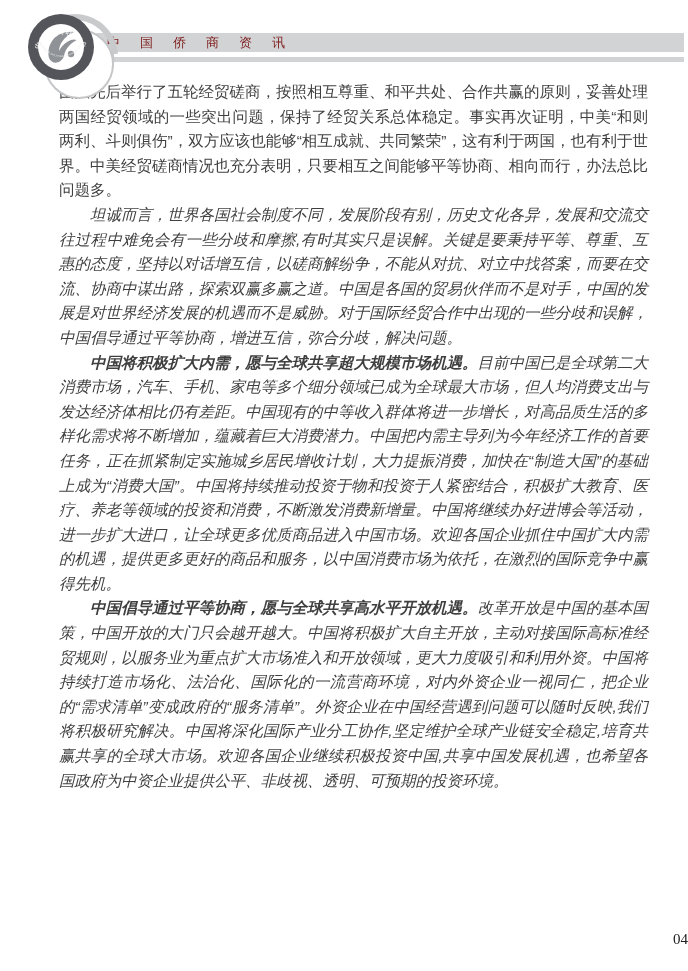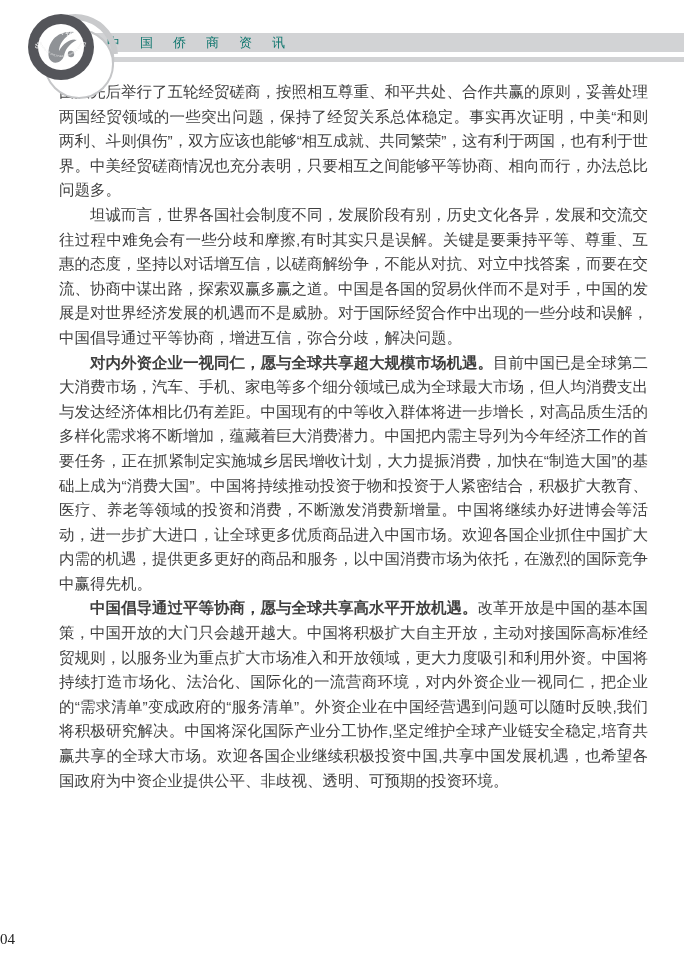--- a/index.html
+++ b/index.html
@@ -3,40 +3,40 @@
 <meta charset="utf-8">
 <style>
   html,body{margin:0;padding:0;background:#ffffff;}
   .page{
     position:relative;width:688px;height:971px;background:#ffffff;overflow:hidden;
     font-family:"Liberation Sans","DejaVu Sans",sans-serif;
   }
   
   .banner{
     position:absolute;left:93px;right:4px;top:33px;height:19px;
-    background:#d2d3d5;color:#0f766e;
+    background:#d2d3d5;color:#7f1d1d;
     font-size:13px;line-height:19px;padding-left:14px;
     letter-spacing:20px;white-space:nowrap;overflow:hidden;
   }
   .banner-divider{
     position:absolute;left:93px;right:4px;top:57px;height:5px;background:#d2d3d5;
   }
   .logo{position:absolute;left:22px;top:8px;z-index:2;}
   
   .article{
     position:absolute;left:59px;top:80px;width:589px;
     color:#3f3f3f;font-size:15.5px;line-height:24.6px;
     text-align:justify;
   }
   .para{margin:0;padding:0;}
-  .para.indent{text-indent:2em;}
+  .para.indent{text-indent:2em;font-style:italic;}
   .lead{font-weight:bold;}
   
   .pagenum{
-    position:absolute;left:0;right:0;top:931px;text-align:left;
+    position:absolute;left:0;right:0;top:931px;text-align:right;
     font-family:"Liberation Serif","DejaVu Serif",serif;
     font-size:15px;color:#222222;
   }
 </style>
 </head>
 <body>
 
 <div class="page">
 
   <div class="banner">
@@ -74,21 +74,21 @@
   </div>
 
   <div class="article">
     <p class="para">
       <span>团队先后举行了五轮经贸磋商，按照相互尊重、和平共处、合作共赢的原则，妥善处理两国经贸领域的一些突出问题，保持了经贸关系总体稳定。事实再次证明，中美“和则两利、斗则俱伤”，双方应该也能够“相互成就、共同繁荣”，这有利于两国，也有利于世界。中美经贸磋商情况也充分表明，只要相互之间能够平等协商、相向而行，办法总比问题多。</span>
     </p>
     <p class="para indent">
       <span>坦诚而言，世界各国社会制度不同，发展阶段有别，历史文化各异，发展和交流交往过程中难免会有一些分歧和摩擦,有时其实只是误解。关键是要秉持平等、尊重、互惠的态度，坚持以对话增互信，以磋商解纷争，不能从对抗、对立中找答案，而要在交流、协商中谋出路，探索双赢多赢之道。中国是各国的贸易伙伴而不是对手，中国的发展是对世界经济发展的机遇而不是威胁。对于国际经贸合作中出现的一些分歧和误解，中国倡导通过平等协商，增进互信，弥合分歧，解决问题。</span>
     </p>
     <p class="para indent">
-      <span class="lead">对内外资企业一视同仁，愿与全球共享超大规模市场机遇。</span><span>目前中国已是全球第二大消费市场，汽车、手机、家电等多个细分领域已成为全球最大市场，但人均消费支出与发达经济体相比仍有差距。中国现有的中等收入群体将进一步增长，对高品质生活的多样化需求将不断增加，蕴藏着巨大消费潜力。中国把内需主导列为今年经济工作的首要任务，正在抓紧制定实施城乡居民增收计划，大力提振消费，加快在“制造大国”的基础上成为“消费大国”。中国将持续推动投资于物和投资于人紧密结合，积极扩大教育、医疗、养老等领域的投资和消费，不断激发消费新增量。中国将继续办好进博会等活动，进一步扩大进口，让全球更多优质商品进入中国市场。欢迎各国企业抓住中国扩大内需的机遇，提供更多更好的商品和服务，以中国消费市场为依托，在激烈的国际竞争中赢得先机。</span>
+      <span class="lead">中国将积极扩大内需，愿与全球共享超大规模市场机遇。</span><span>目前中国已是全球第二大消费市场，汽车、手机、家电等多个细分领域已成为全球最大市场，但人均消费支出与发达经济体相比仍有差距。中国现有的中等收入群体将进一步增长，对高品质生活的多样化需求将不断增加，蕴藏着巨大消费潜力。中国把内需主导列为今年经济工作的首要任务，正在抓紧制定实施城乡居民增收计划，大力提振消费，加快在“制造大国”的基础上成为“消费大国”。中国将持续推动投资于物和投资于人紧密结合，积极扩大教育、医疗、养老等领域的投资和消费，不断激发消费新增量。中国将继续办好进博会等活动，进一步扩大进口，让全球更多优质商品进入中国市场。欢迎各国企业抓住中国扩大内需的机遇，提供更多更好的商品和服务，以中国消费市场为依托，在激烈的国际竞争中赢得先机。</span>
     </p>
     <p class="para indent">
       <span class="lead">中国倡导通过平等协商，愿与全球共享高水平开放机遇。</span><span>改革开放是中国的基本国策，中国开放的大门只会越开越大。中国将积极扩大自主开放，主动对接国际高标准经贸规则，以服务业为重点扩大市场准入和开放领域，更大力度吸引和利用外资。中国将持续打造市场化、法治化、国际化的一流营商环境，对内外资企业一视同仁，把企业的“需求清单”变成政府的“服务清单”。外资企业在中国经营遇到问题可以随时反映,我们将积极研究解决。中国将深化国际产业分工协作,坚定维护全球产业链安全稳定,培育共赢共享的全球大市场。欢迎各国企业继续积极投资中国,共享中国发展机遇，也希望各国政府为中资企业提供公平、非歧视、透明、可预期的投资环境。</span>
     </p>
   </div>
 
   <div class="pagenum">04</div>
 
 </div>
 

